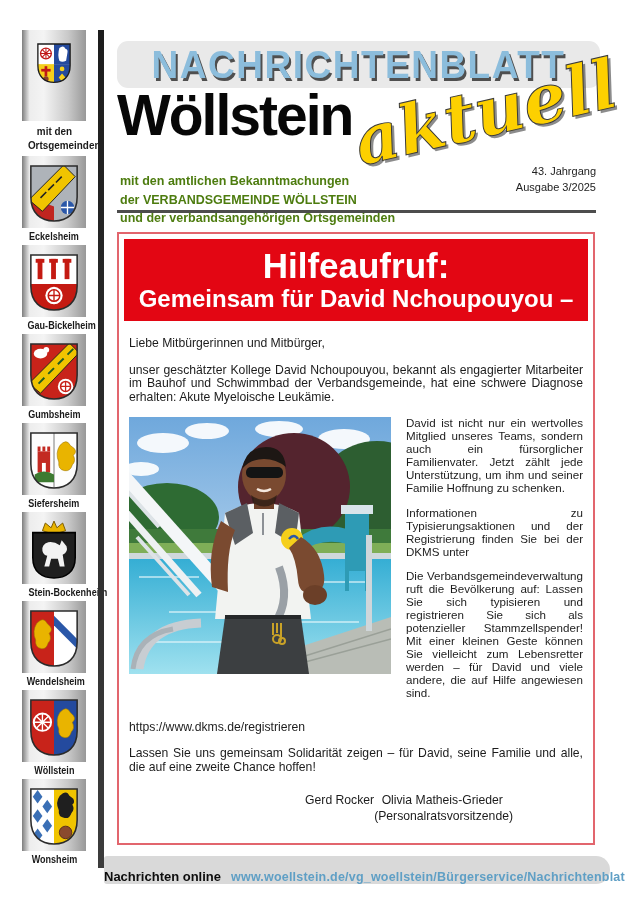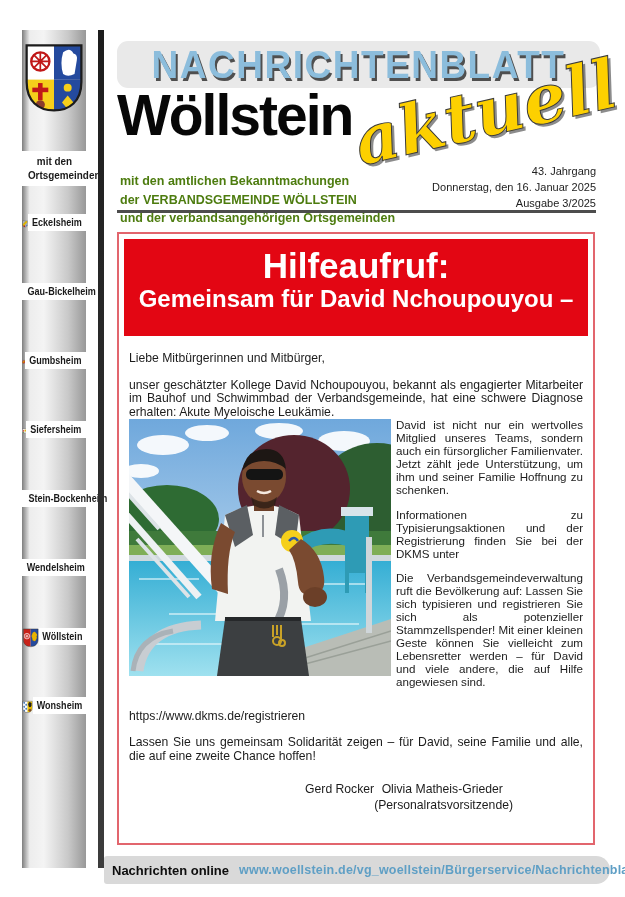--- a/index.html
+++ b/index.html
@@ -8,21 +8,21 @@
 
   
   .sidebar{position:absolute;left:22px;top:30px;width:64px;height:838px;
     background:linear-gradient(90deg,#7e7e7e 0%,#ededed 12%,#f4f4f4 34%,#c9c9c9 72%,#989898 100%);
     display:flex;flex-direction:column;align-items:center}
   .sidebar-bar{position:absolute;left:98px;top:30px;width:6px;height:838px;
     background:linear-gradient(180deg,#1d1d1d,#3c3c3c)}
   .vg-crest{margin-top:12px}
   .side-note{width:100%;background:#fff;text-align:center;font-weight:bold;
     font-size:11.5px;line-height:13.5px;padding:4px 0;margin-top:36px}
-  .side-item{display:flex;flex-direction:row;align-items:center;width:100%}
+  .side-item{display:flex;flex-direction:column;align-items:center;width:100%}
   .side-item svg{margin-top:7px}
   .side-label{width:100%;background:#fff;text-align:center;font-weight:bold;
     font-size:10.5px;line-height:13px;padding:2px 0;margin-top:3px}
   .cond{display:inline-block;transform:scaleX(.86);transform-origin:50% 50%;white-space:nowrap}
 
   
   .masthead-pill{position:absolute;left:117px;top:41px;width:483px;height:47px;background:#e9e9e9;border-radius:11px}
   .masthead-title{position:absolute;left:119px;top:45px;width:479px;text-align:center;
     font-size:37px;font-weight:bold;color:#8cbddc;letter-spacing:1.5px;
     text-shadow:2px 2px 0 #4f4f4f;transform:scaleY(1.04)}
@@ -33,39 +33,39 @@
     transform:rotate(-13deg);-webkit-text-stroke:1px #3a3a3a;
     text-shadow:2px 3px 0 rgba(45,45,45,.55);z-index:6}
   .subtitle{position:absolute;left:120px;top:172px;font-size:12.5px;line-height:18.5px;font-weight:700;color:#4d7c0f}
   .issue-info{position:absolute;left:390px;top:163px;width:206px;text-align:right;
     font-size:11px;line-height:16px;color:#222}
   .head-rule{position:absolute;left:117px;top:210px;width:479px;height:3px;background:#4d4d4d}
 
   
   .frame{position:absolute;left:117px;top:232px;width:478px;height:613px;
     border:2px solid #e2656d;background:#fff}
-  .banner{margin:5px;background:#e30613;color:#fff;text-align:center;padding:7px 4px 25px}
+  .banner{margin:5px;background:#e30613;color:#fff;text-align:center;padding:7px 4px 10px}
   .banner-title{font-size:35px;font-weight:bold;line-height:40px}
   .banner-sub{font-size:24px;font-weight:bold;line-height:25px}
   .content{padding:0 10px;font-size:12.2px;line-height:13.6px;color:#1c1c1c}
   .salutation{margin-top:16px}
   .intro{margin-top:13px;text-align:justify}
-  .two-col{display:flex;gap:5px;}
+  .two-col{display:flex;gap:15px;margin-top:13px}
   .photo{flex:none;width:262px;height:257px;display:block}
   .col-right{flex:1;text-align:justify;font-size:11.6px;line-height:12.9px}
   .col-right p{margin-bottom:12px}
   .url-line{margin-top:9px}
   .closing{margin-top:13px;text-align:justify}
   .signatures{display:flex;margin-top:18px;line-height:16px}
   .sig1{width:54%;text-align:right}
   .sig2{width:30%;text-align:center}
 
   
   .footer{position:absolute;left:104px;top:856px;width:506px;height:28px;background:#d9d9d9;
-    border-radius:3px 14px 14px 3px;display:flex;align-items:center;gap:10px;padding-left:8px}
+    border-radius:3px 14px 14px 3px;display:flex;align-items:flex-end;gap:10px;}
   .footer-label{font-weight:bold;font-size:13px;color:#0d0d0d;white-space:nowrap}
   .footer-url{font-weight:bold;font-size:12.5px;color:#5f9fc5;letter-spacing:.2px;white-space:nowrap}
 </style>
 </head>
 <body>
 
 <div>
 
   <div class="sidebar">
 
@@ -276,21 +276,20 @@
   <div class="masthead-title">NACHRICHTENBLATT</div>
   <div class="main-title">Wöllstein</div>
   <div class="script-word">aktuell</div>
   <div class="subtitle">
     <div>mit den amtlichen Bekanntmachungen</div>
     <div>der VERBANDSGEMEINDE WÖLLSTEIN</div>
     <div>und der verbandsangehörigen Ortsgemeinden</div>
   </div>
   <div class="issue-info">
     <div>43. Jahrgang</div>
-    <div>Donnerstag, den 16. Januar 2025</div>
     <div>Ausgabe 3/2025</div>
   </div>
   <div class="head-rule"></div>
 
   <div class="frame">
     <div class="banner">
       <div class="banner-title">Hilfeaufruf:</div>
       <div class="banner-sub">Gemeinsam für David Nchoupouyou –</div>
     </div>
 

